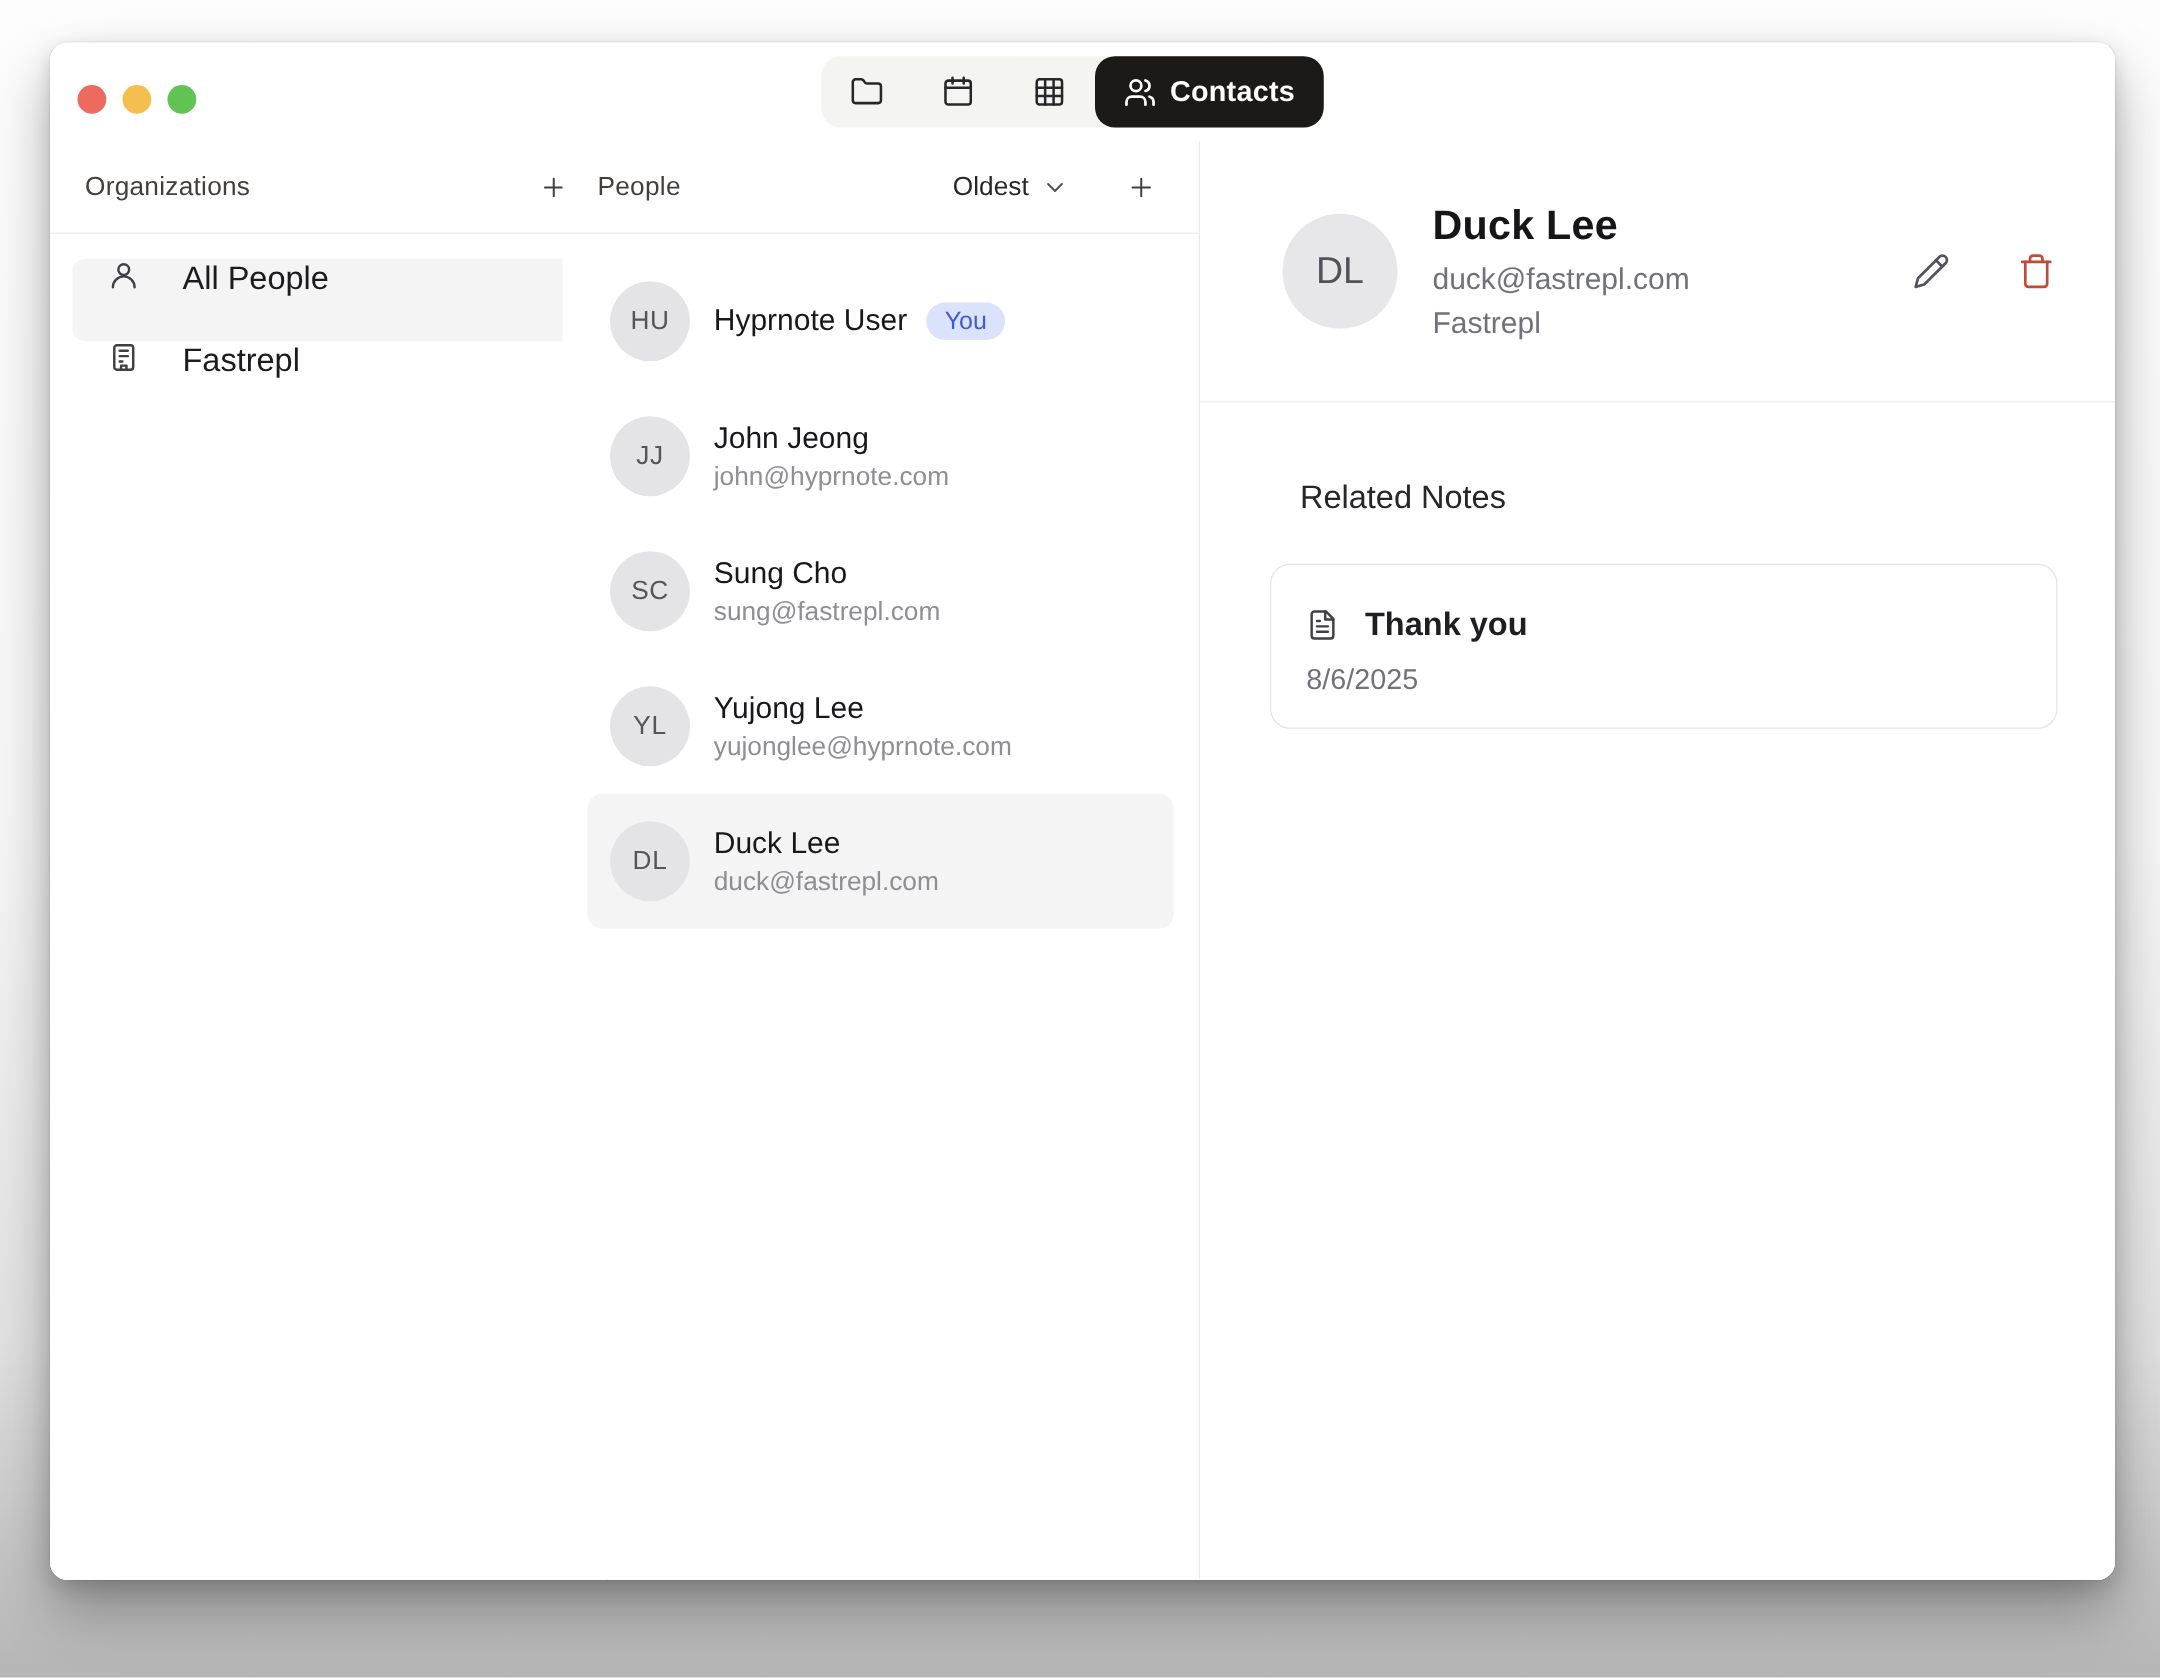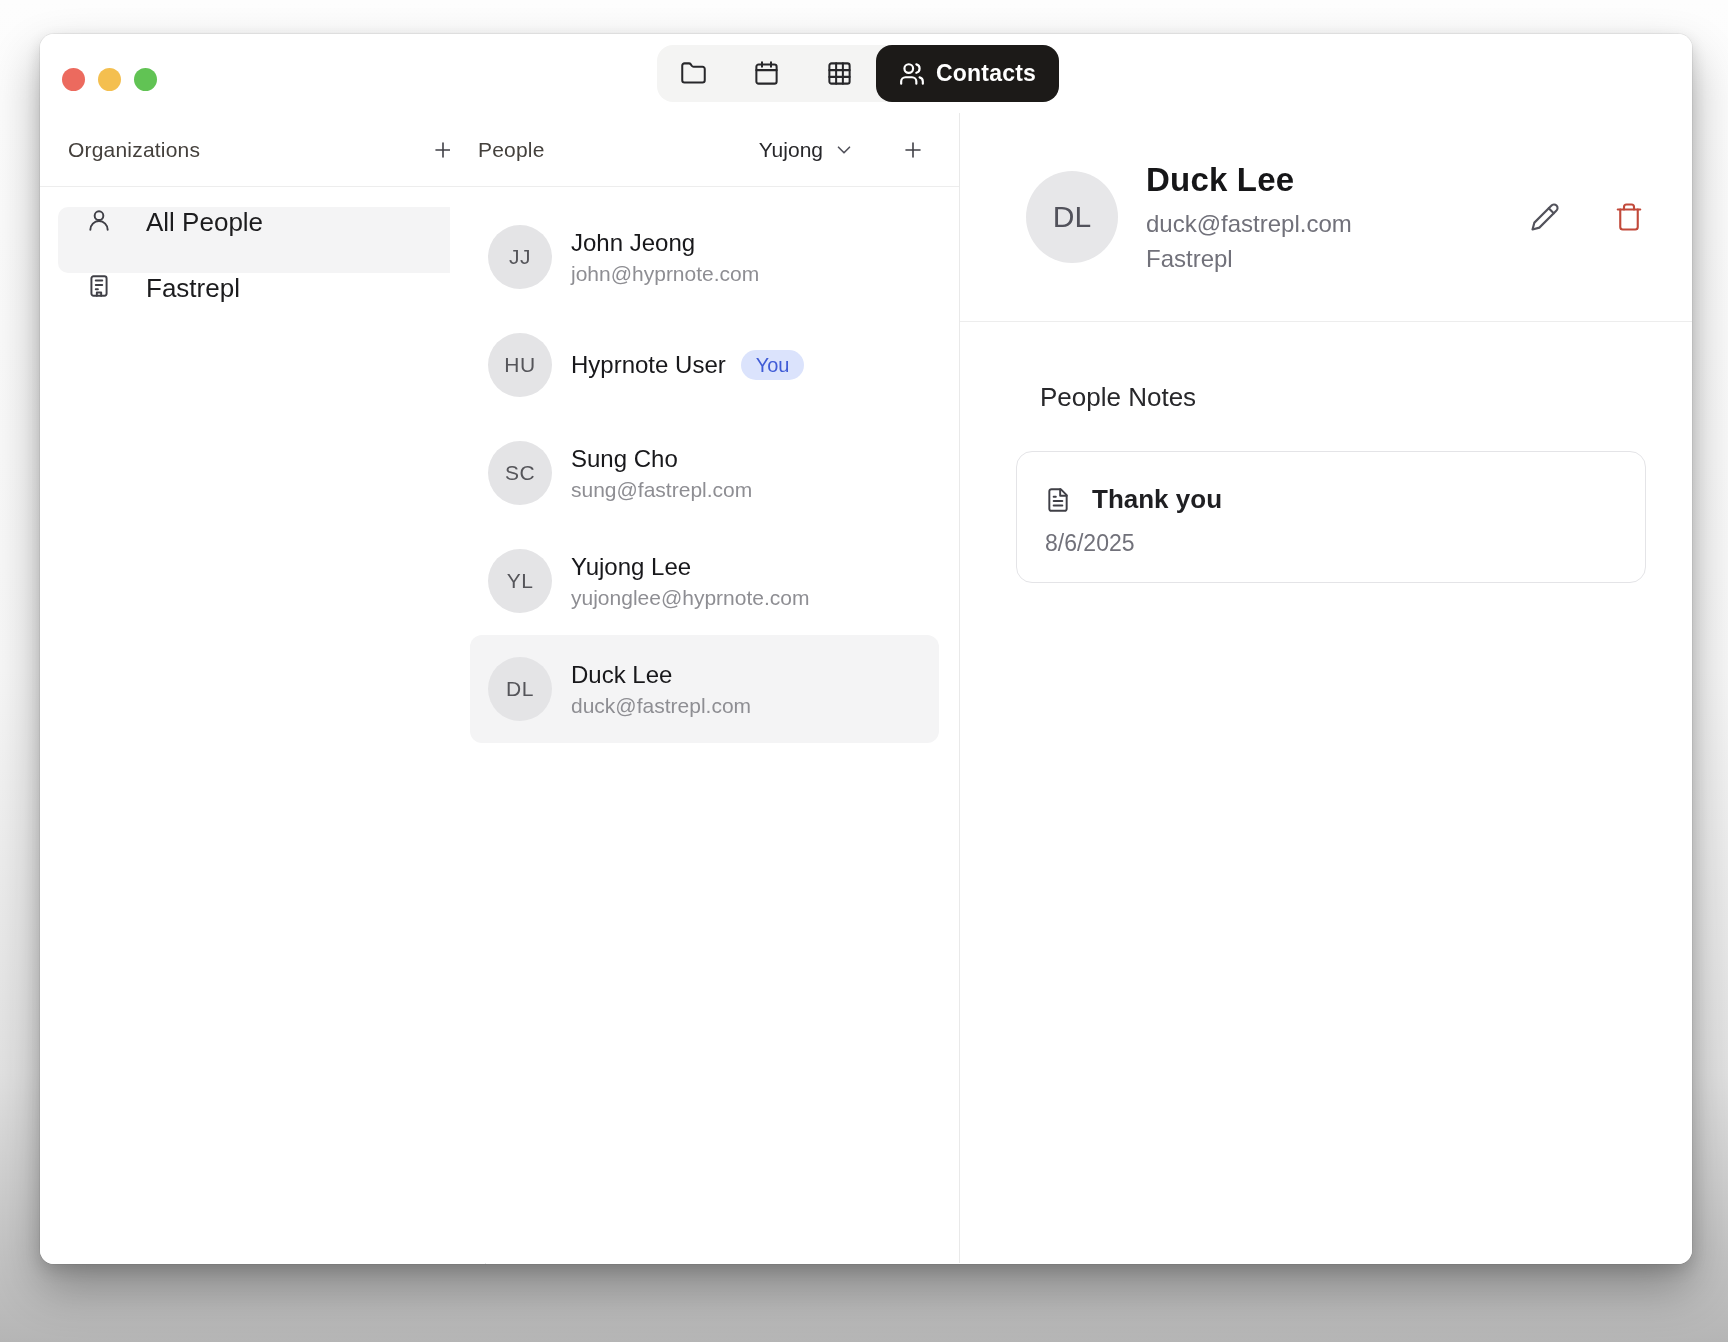--- a/index.html
+++ b/index.html
@@ -178,52 +178,52 @@
         <span>Fastrepl</span>
       </div>
     </div>
   </div>
 
   <div class="people-col">
     <div class="col-header">
       <span class="col-title">People</span>
       <div class="ph-right">
         <button class="sort-btn">
-          <span>Yujong</span>
+          <span>Oldest</span>
           <span style="display:flex">
             <svg width="22" height="22" viewBox="0 0 24 24" fill="none" stroke="currentColor" stroke-width="1.8" stroke-linecap="round" stroke-linejoin="round">
                 <path d="m6 9 6 6 6-6"></path>
               </svg>
           </span>
         </button>
         <button class="icon-btn add-person">
           <span style="display:flex">
             <svg width="24" height="24" viewBox="0 0 24 24" fill="none" stroke="currentColor" stroke-width="1.6" stroke-linecap="round">
                 <path d="M12 5v14M5 12h14"></path>
               </svg>
           </span>
         </button>
       </div>
     </div>
 
     <div class="people-list">
-      <div class="person-row">
-        <span class="avatar">JJ</span>
-        <div class="p-lines">
-          <span class="p-name">John Jeong</span>
-          <span class="p-email">john@hyprnote.com</span>
-        </div>
-      </div>
       <div class="person-row">
         <span class="avatar">HU</span>
         <div class="p-lines">
           <div class="p-nameline">
             <span class="p-name">Hyprnote User</span>
             <span class="badge">You</span>
           </div>
+        </div>
+      </div>
+      <div class="person-row">
+        <span class="avatar">JJ</span>
+        <div class="p-lines">
+          <span class="p-name">John Jeong</span>
+          <span class="p-email">john@hyprnote.com</span>
         </div>
       </div>
       <div class="person-row">
         <span class="avatar">SC</span>
         <div class="p-lines">
           <span class="p-name">Sung Cho</span>
           <span class="p-email">sung@fastrepl.com</span>
         </div>
       </div>
       <div class="person-row">
@@ -266,21 +266,21 @@
                 <path d="M3 6h18"></path>
                 <path d="M19 6v14a2 2 0 0 1-2 2H7a2 2 0 0 1-2-2V6"></path>
                 <path d="M8 6V4a2 2 0 0 1 2-2h4a2 2 0 0 1 2 2v2"></path>
               </svg>
           </span>
         </button>
       </div>
     </div>
 
     <div class="detail-body">
-      <div class="section-title">People Notes</div>
+      <div class="section-title">Related Notes</div>
       <div class="note-card">
         <div class="note-title-row">
           <span style="display:flex">
             <svg width="26" height="26" viewBox="0 0 24 24" fill="none" stroke="currentColor" stroke-width="1.8" stroke-linecap="round" stroke-linejoin="round">
                 <path d="M14.5 2H6a2 2 0 0 0-2 2v16a2 2 0 0 0 2 2h12a2 2 0 0 0 2-2V7.5L14.5 2z"></path>
                 <path d="M14 2v6h6"></path>
                 <path d="M16 13H8M16 17H8M10 9H8"></path>
               </svg>
           </span>
           <span class="note-title">Thank you</span>

